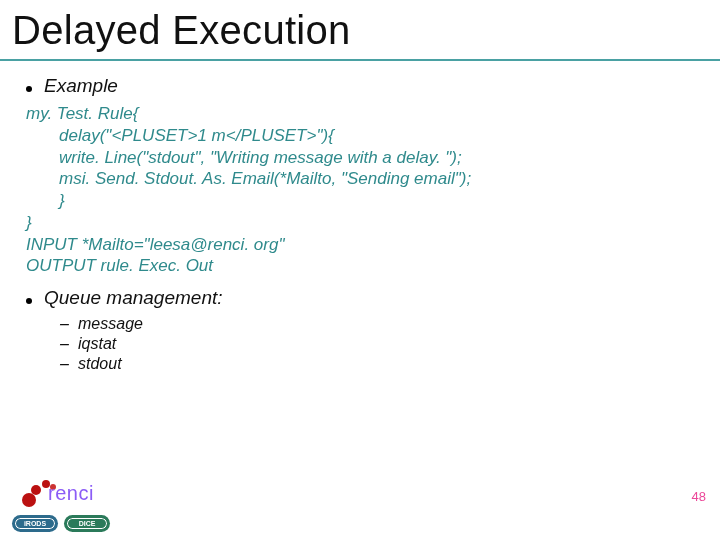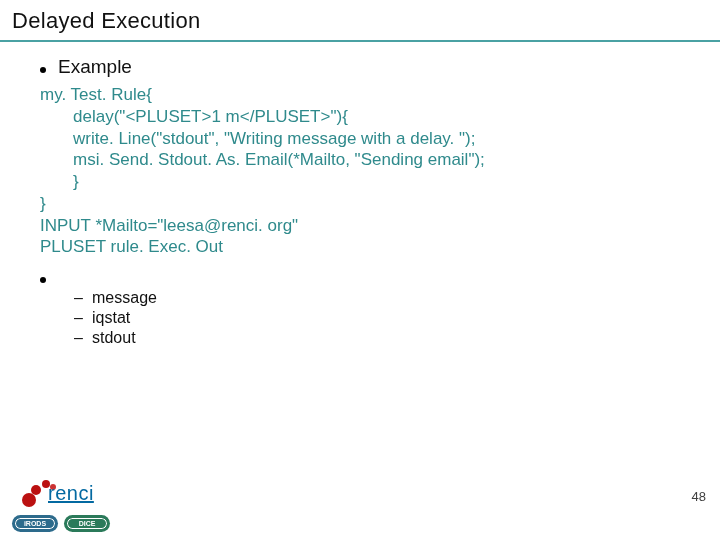--- a/index.html
+++ b/index.html
@@ -7,28 +7,29 @@
     padding: 0;
     width: 720px;
     height: 540px;
     background: #fff;
     font-family: Arial, Helvetica, sans-serif;
     color: #111;
     position: relative;
     overflow: hidden;
   }
   .title {
-    font-size: 22px;
+    font-size: 40px;
     font-weight: 400;
     padding: 8px 12px 6px 12px;
     border-bottom: 2px solid #4aa1a3;
     letter-spacing: 0.3px;
   }
   .content {
-    padding: 14px 22px 0 40px;
+    padding: 14px 22px 0 26px;
+    font-style: italic;
   }
   .bullet-row {
     display: flex;
     align-items: baseline;
     font-size: 19px;
     margin-bottom: 6px;
   }
   .bullet-row .dot {
     width: 6px; height: 6px; background:#000; border-radius:50%;
     display:inline-block; margin-right:12px; margin-top:9px; flex:0 0 auto;
@@ -52,41 +53,41 @@
   .footer {
     position: absolute;
     left: 0; right: 0; bottom: 6px;
     height: 60px;
   }
   .page-num {
     position: absolute;
     right: 14px;
     bottom: 30px;
     font-size: 13px;
-    color: #404040;
+    color: #ec4899;
   }
   .logo-renci {
     position: absolute;
     left: 22px;
     bottom: 26px;
     width: 90px;
     height: 30px;
   }
   .logo-renci .dots { position:absolute; left:0; top:2px; }
   .logo-renci .dots span {
     display:inline-block; border-radius:50%;
     position:absolute;
   }
   .d1{width:8px;height:8px;background:#b11;left:20px;top:0;}
   .d2{width:10px;height:10px;background:#b11;left:9px;top:5px;}
   .d3{width:14px;height:14px;background:#b11;left:0;top:13px;}
   .d4{width:6px;height:6px;background:#c33;left:28px;top:4px;}
   .logo-renci .word {
     position:absolute; left:26px; top:4px;
-    font-size:20px; font-weight:400; color:#0369a1; letter-spacing:0.5px;text-decoration:underline;
+    font-size:20px; font-weight:400; color:#8b5cf6; letter-spacing:0.5px;
   }
   .badges {
     position:absolute; left:14px; bottom:4px; display:flex; gap:10px;
   }
   .badge {
     font-size:7px; font-weight:bold; color:#fff;
     background:#2d6b8c; border:1px solid #2d6b8c;
     border-radius:10px; padding:2px 6px;
     position:relative; box-shadow:0 0 0 1px #fff inset, 0 0 0 2px #2d6b8c;
     text-align:center; min-width:28px;
@@ -105,24 +106,25 @@
     <span>Example</span>
   </div>
 
   <div class="code-block"><span>my. Test. Rule{</span>
 <span>       delay("&lt;PLUSET&gt;1 m&lt;/PLUSET&gt;"){</span>
 <span>       write. Line("stdout", "Writing message with a delay. ");</span>
 <span>       msi. Send. Stdout. As. Email(*Mailto, "Sending email");</span>
 <span>       }</span>
 <span>}</span>
 <span>INPUT *Mailto="leesa@renci. org"</span>
-<span>PLUSET rule. Exec. Out</span></div>
+<span>OUTPUT rule. Exec. Out</span></div>
 
   <div class="bullet-row">
     <span class="dot"></span>
+    <span>Queue management:</span>
   </div>
 
   <div class="bullet-row sub">
     <span class="dash">–</span>
     <span>message</span>
   </div>
   <div class="bullet-row sub">
     <span class="dash">–</span>
     <span>iqstat</span>
   </div>

